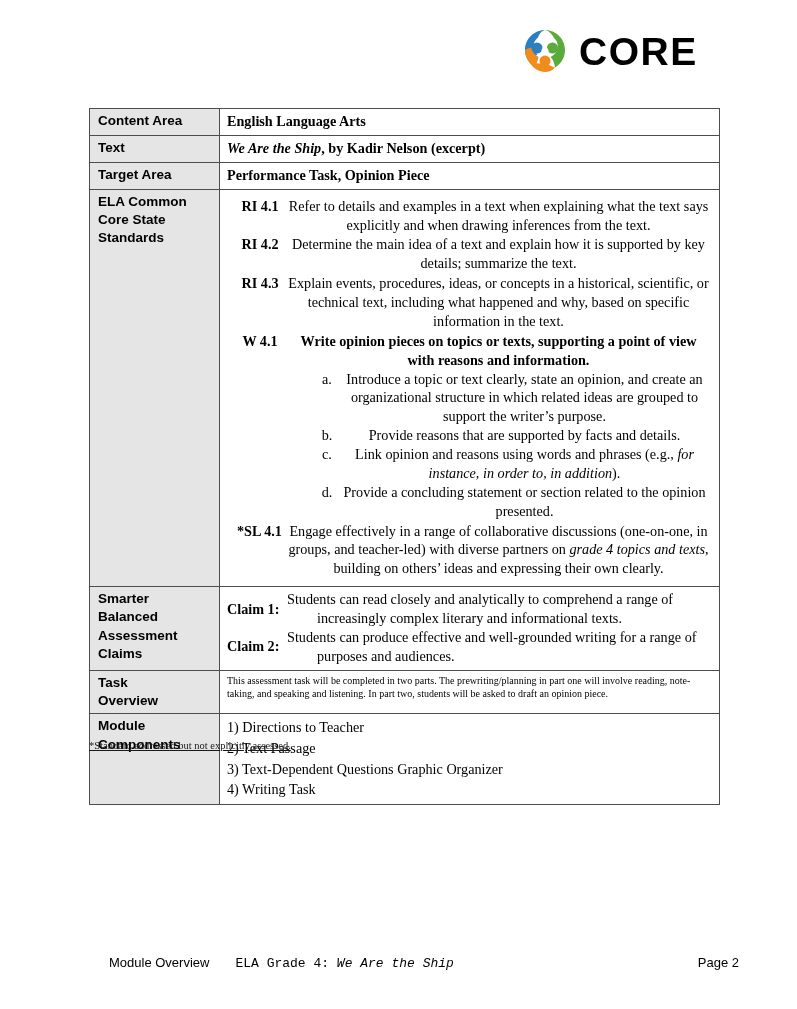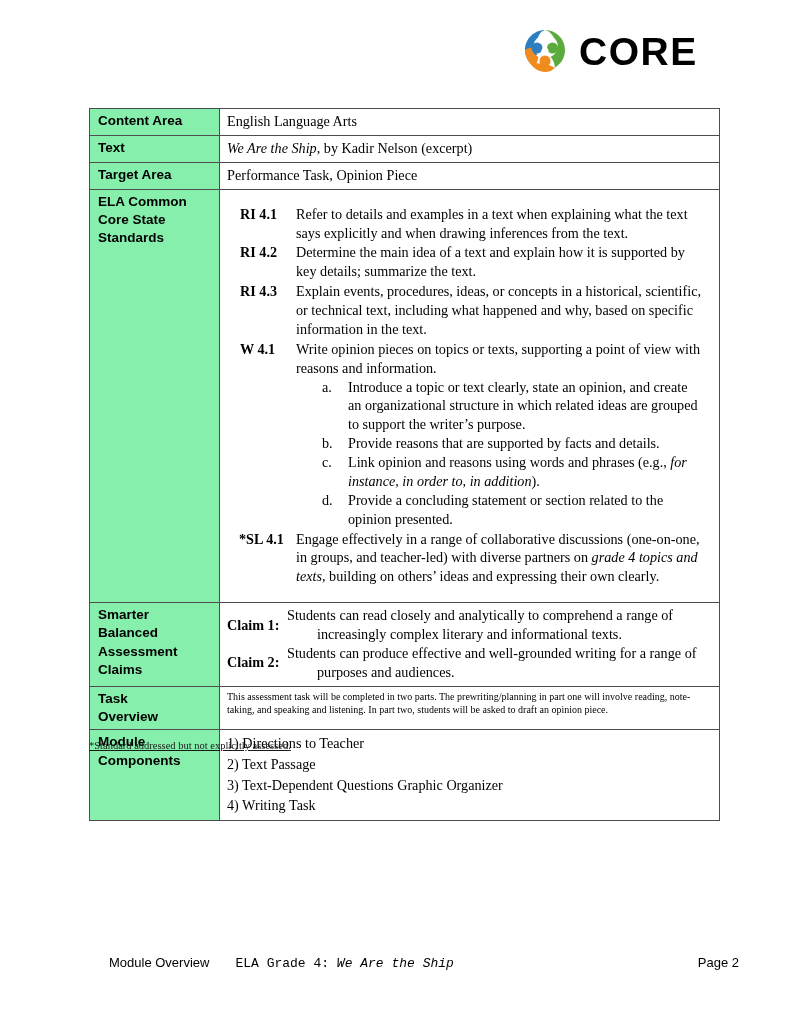--- a/index.html
+++ b/index.html
@@ -55,42 +55,44 @@
     border-collapse: collapse;
     table-layout: fixed;
   }
   .info-table td {
     border: 1.3px solid #4d4d4d;
     vertical-align: top;
     padding: 0;
   }
   .label-cell {
     width: 130px;
-    background: #86efac;
+    background: #e5e5e5;
     font-family: "Liberation Sans", "DejaVu Sans", sans-serif;
     font-weight: bold;
     font-size: 13.5px;
     line-height: 1.36;
     padding: 3px 0 3px 8px !important;
     white-space: pre-line;
   }
   .value-cell {
     padding: 3px 6px 4px 7px !important;
     font-size: 14.2px;
     line-height: 1.33;
   }
   .value-cell .line {
     display: block;
+    font-weight: bold;
   }
   em.ital { font-style: italic; }
 
   
   .std-list {
-    margin: 12px;
+    margin: 4px;
     padding: 0;
+    text-align: center;
   }
   .std-row {
     display: flex;
     align-items: flex-start;
     margin-bottom: 1px;
   }
   .std-code {
     flex: 0 0 57px;
     font-weight: bold;
     font-size: 14.2px;

